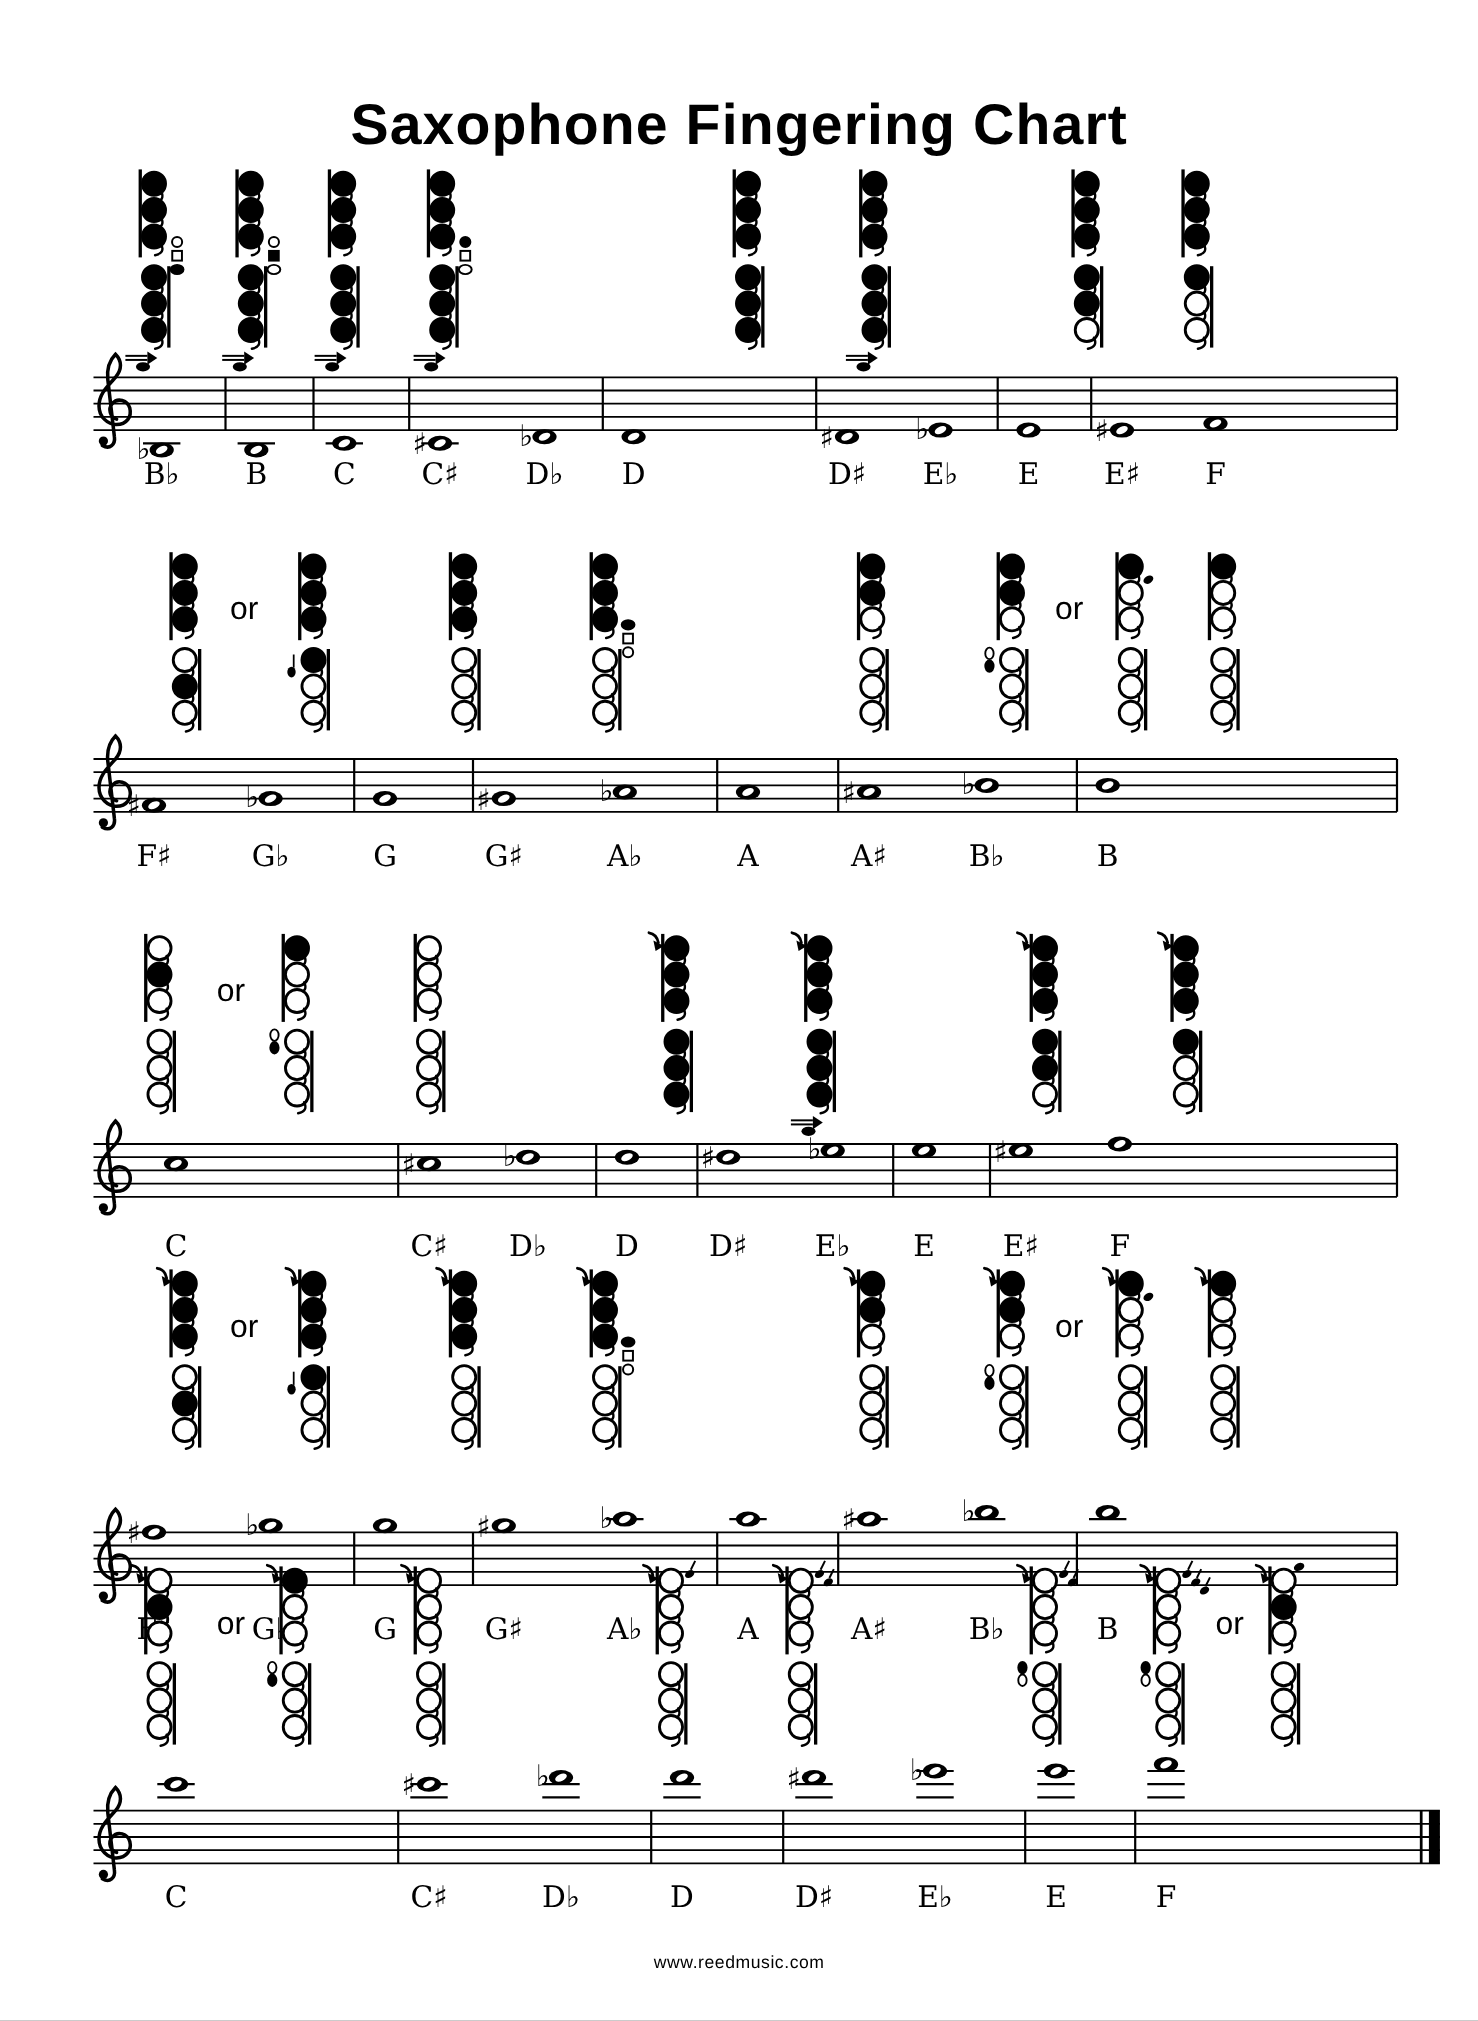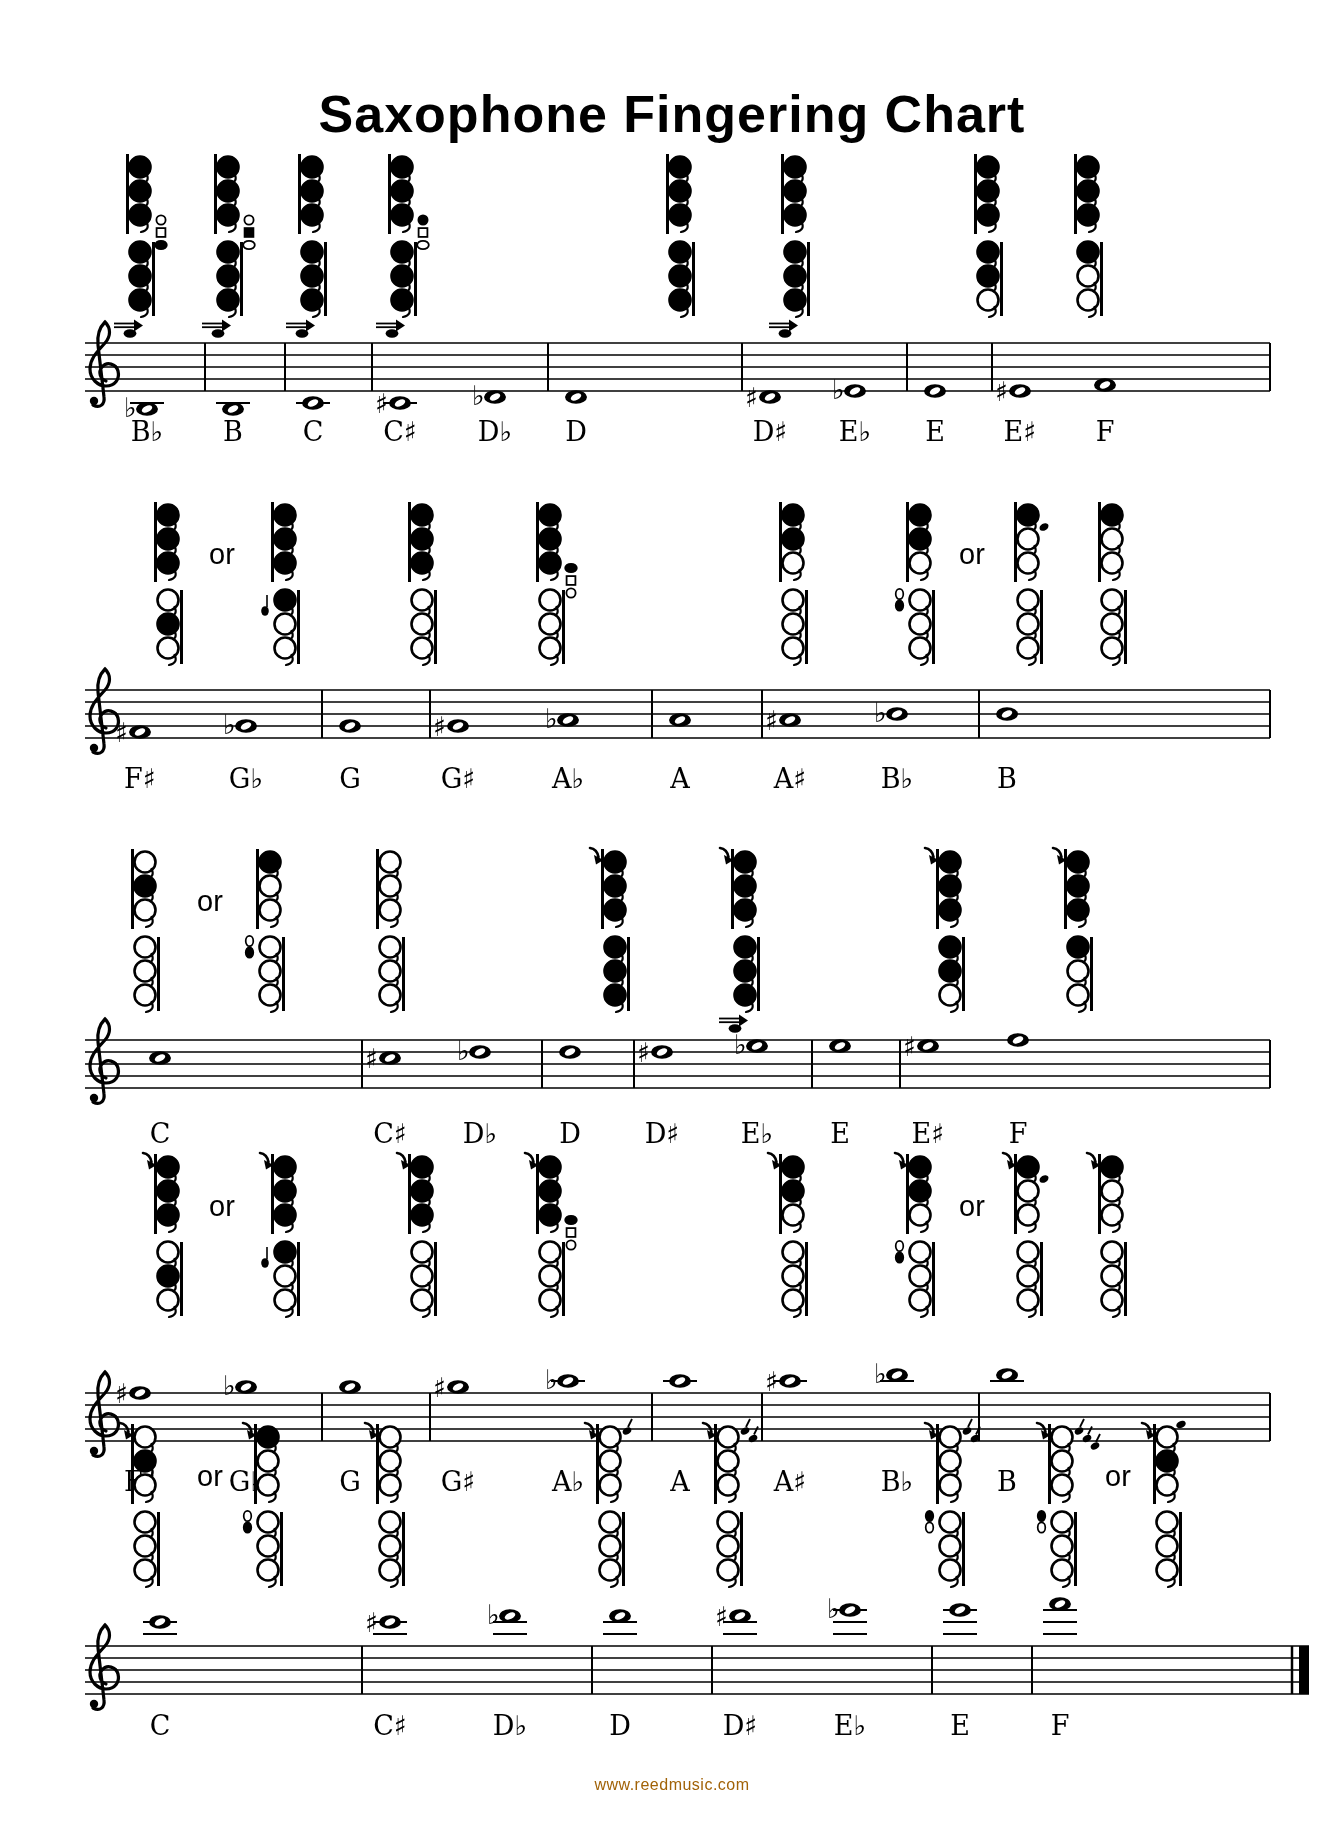--- a/index.html
+++ b/index.html
@@ -2,21 +2,21 @@
 <html><head>
 <meta charset="utf-8">
 <style>
   html,body{margin:0;padding:0;background:#888;}
   .page{position:relative;width:1344px;height:1837px;background:#ffffff;margin:0 auto;
         font-family:"Liberation Sans",sans-serif;color:#000;overflow:hidden;}
   .title{position:absolute;top:84px;left:0;width:100%;text-align:center;
          font-size:52px;font-weight:bold;letter-spacing:1px;
          font-family:"Liberation Sans",sans-serif;}
   .footer{position:absolute;top:1776px;left:0;width:100%;text-align:center;
-          font-size:16px;color:#a16207;letter-spacing:.5px;}
+          font-size:16px;color:#000000;letter-spacing:.5px;}
   .note-label{position:absolute;transform:translateX(-50%);
               font-family:"DejaVu Serif","DejaVu Sans",serif;font-size:27px;line-height:1;}
   .or-mark{position:absolute;transform:translateX(-50%);font-weight:normal;font-size:29px;
            font-family:"Liberation Sans",sans-serif;line-height:1;}
   svg.staff,svg.fingering{position:absolute;overflow:visible;pointer-events:none;}
 </style>
 </head>
 <body>
 
 <div class="page">

